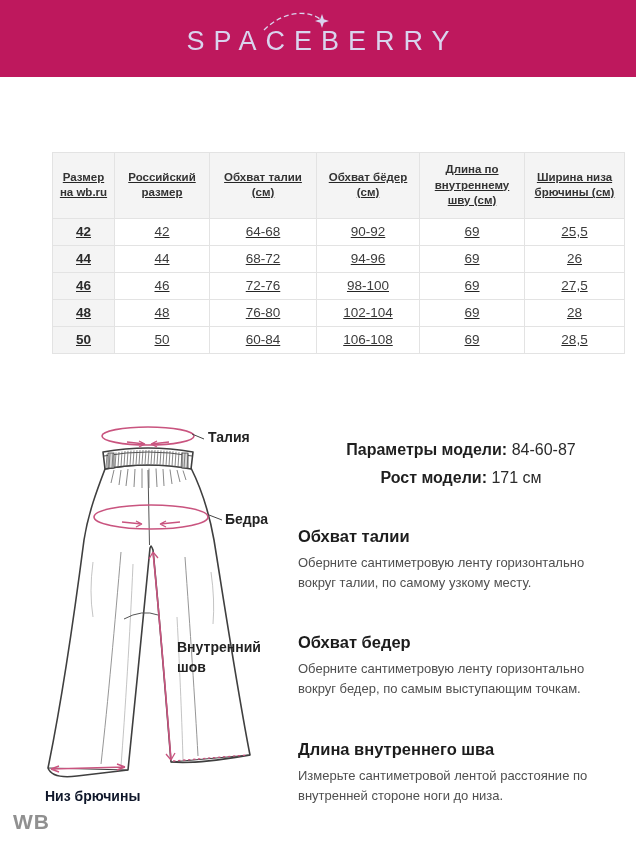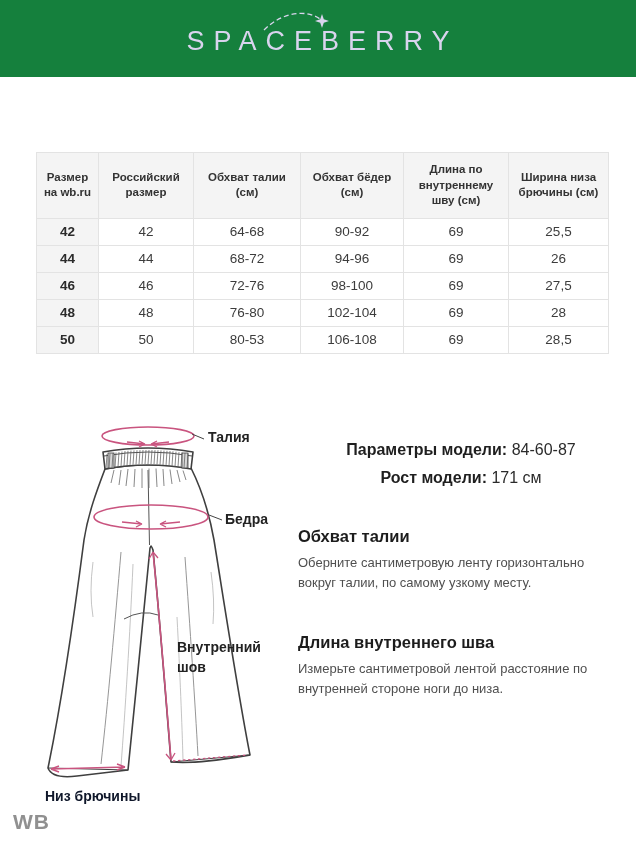--- a/index.html
+++ b/index.html
@@ -3,36 +3,36 @@
 <meta charset="utf-8">
 <style>
   html,body{margin:0;padding:0;}
   body{
     width:636px;height:848px;position:relative;background:#ffffff;
     font-family:"Liberation Sans",sans-serif;color:#262626;overflow:hidden;
   }
   
   .header-bar{
     position:absolute;left:0;top:0;width:636px;height:77px;
-    background:#15803d;
+    background:#be185d;
   }
   .logo-wrap{
     position:absolute;left:0;top:26px;width:100%;text-align:center;
   }
   .logo-text{
     font-size:27px;letter-spacing:9px;color:#d9d4ee;font-weight:400;
     padding-left:9px; 
   }
   .comet{
     position:absolute;left:50%;margin-left:-62px;top:-22px;width:86px;height:36px;
   }
   
   .size-table{
-    position:absolute;left:36px;top:152px;width:572px;
-    border-collapse:collapse;table-layout:fixed;
+    position:absolute;left:52px;top:152px;width:572px;
+    border-collapse:collapse;table-layout:fixed;text-decoration:underline;
   }
   .size-table th,.size-table td{
     border:1px solid #e3e3e3;text-align:center;vertical-align:middle;
   }
   .size-table thead th{
     background:#f4f4f4;font-size:11.5px;font-weight:600;color:#333;
     line-height:1.35;padding:9px 4px;height:40px;
   }
   .size-table tbody th{
     background:#f4f4f4;font-size:13.5px;font-weight:700;color:#2b2b2b;
@@ -126,21 +126,21 @@
       <th>48</th>
       <td>48</td>
       <td>76-80</td>
       <td>102-104</td>
       <td>69</td>
       <td>28</td>
     </tr>
     <tr>
       <th>50</th>
       <td>50</td>
-      <td>80-53</td>
+      <td>60-84</td>
       <td>106-108</td>
       <td>69</td>
       <td>28,5</td>
     </tr>
   </tbody>
 </table>
 
 <svg class="diagram" viewBox="0 0 270 400">
 
   <path d="M80 57 C72 78 63 102 59 128 C52 182 37 288 23 356
@@ -208,18 +208,22 @@
   <div class="model-line">
     <span class="ml-label">Рост модели:</span>
     <span class="ml-value">171 см</span>
   </div>
 
   <div class="guide">
     <h3>Обхват талии</h3>
     <p>Оберните сантиметровую ленту горизонтально вокруг талии, по самому узкому месту.</p>
   </div>
   <div class="guide">
+    <h3>Обхват бедер</h3>
+    <p>Оберните сантиметровую ленту горизонтально вокруг бедер, по самым выступающим точкам.</p>
+  </div>
+  <div class="guide">
     <h3>Длина внутреннего шва</h3>
     <p>Измерьте сантиметровой лентой расстояние по внутренней стороне ноги до низа.</p>
   </div>
 </div>
 
 <div class="watermark">WB</div>
 
 </body></html>

